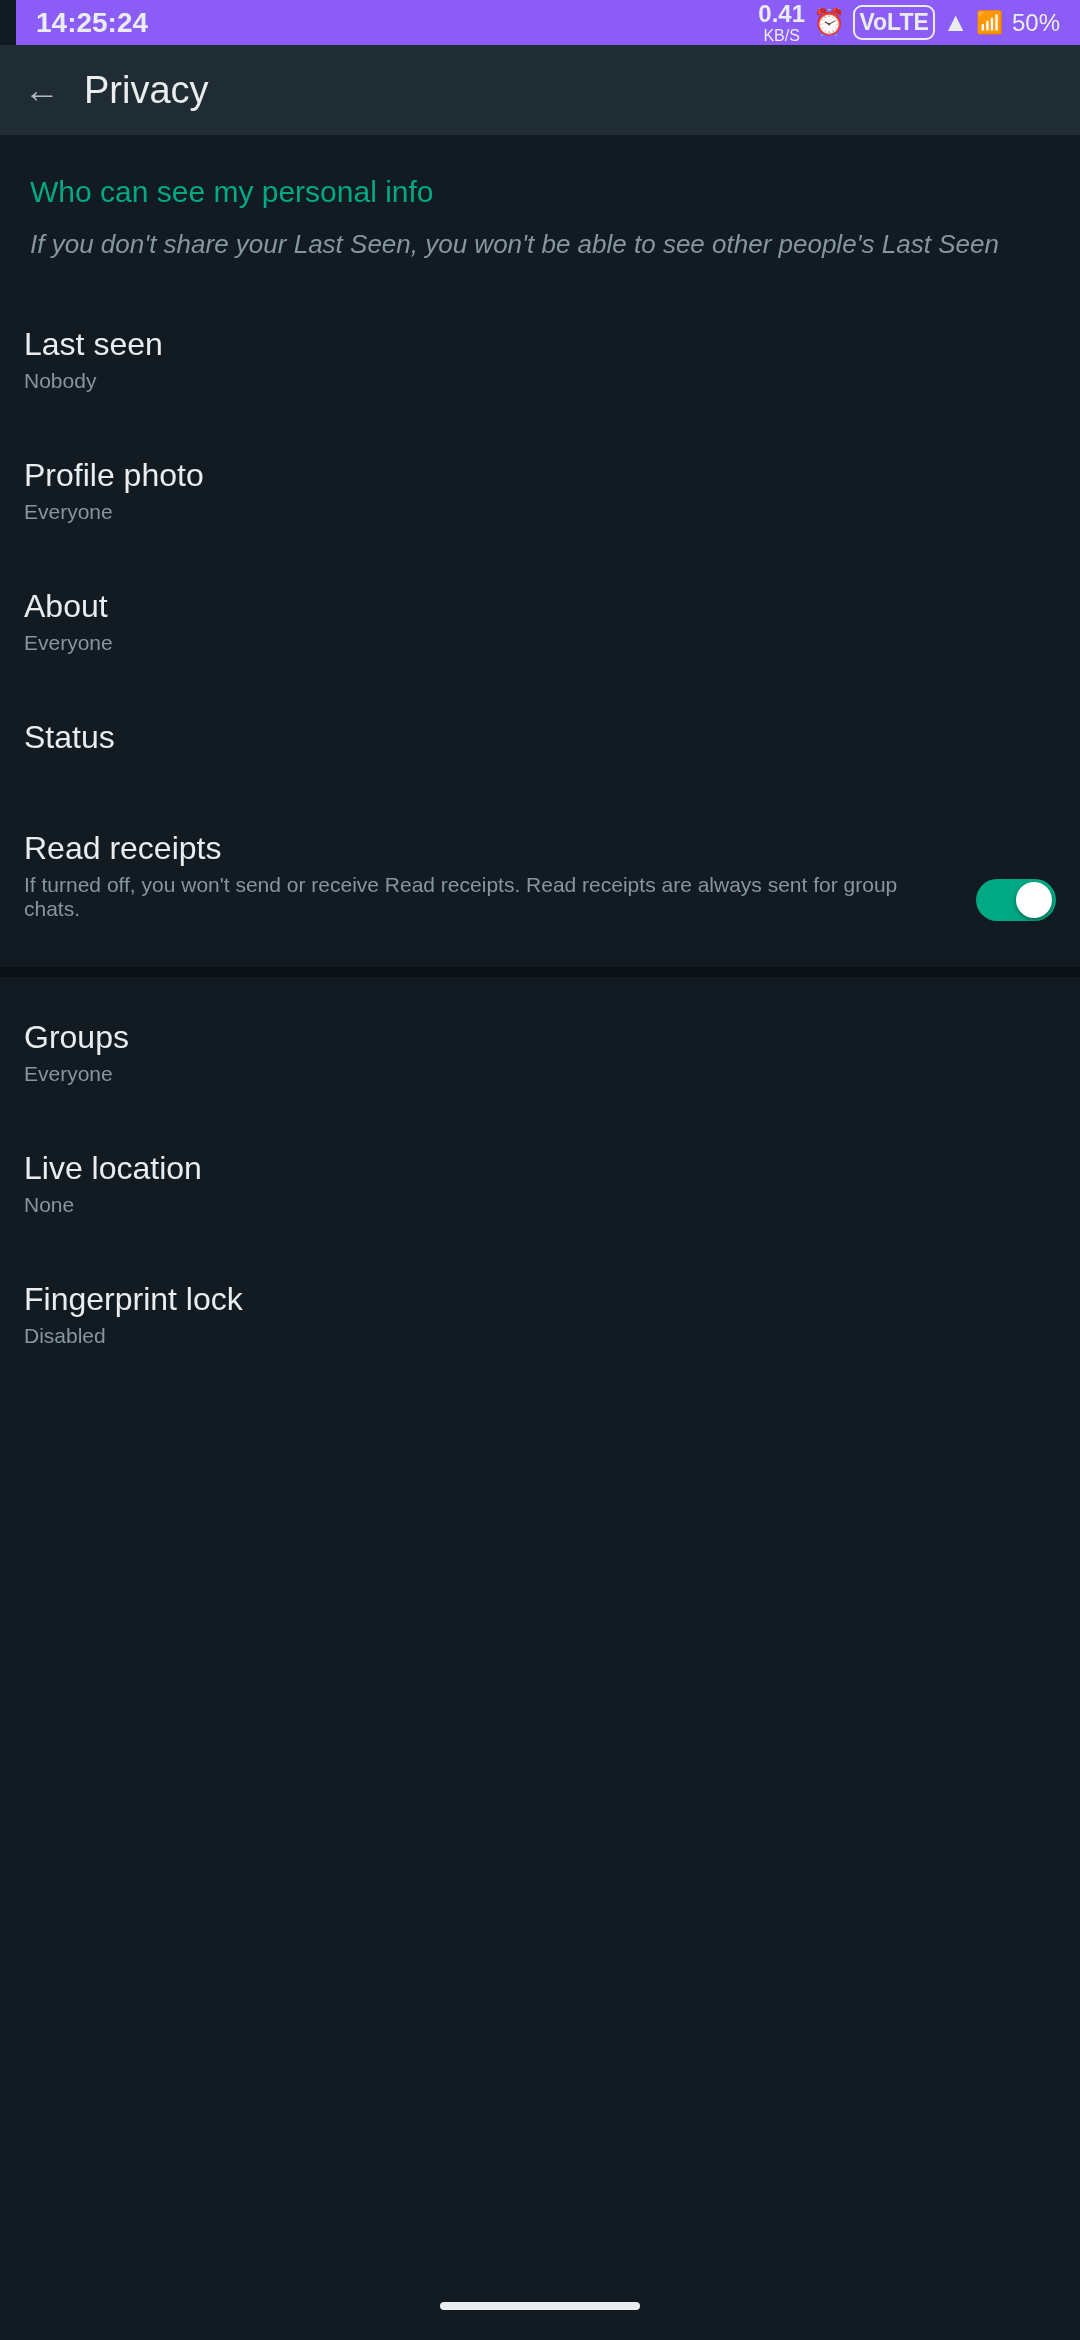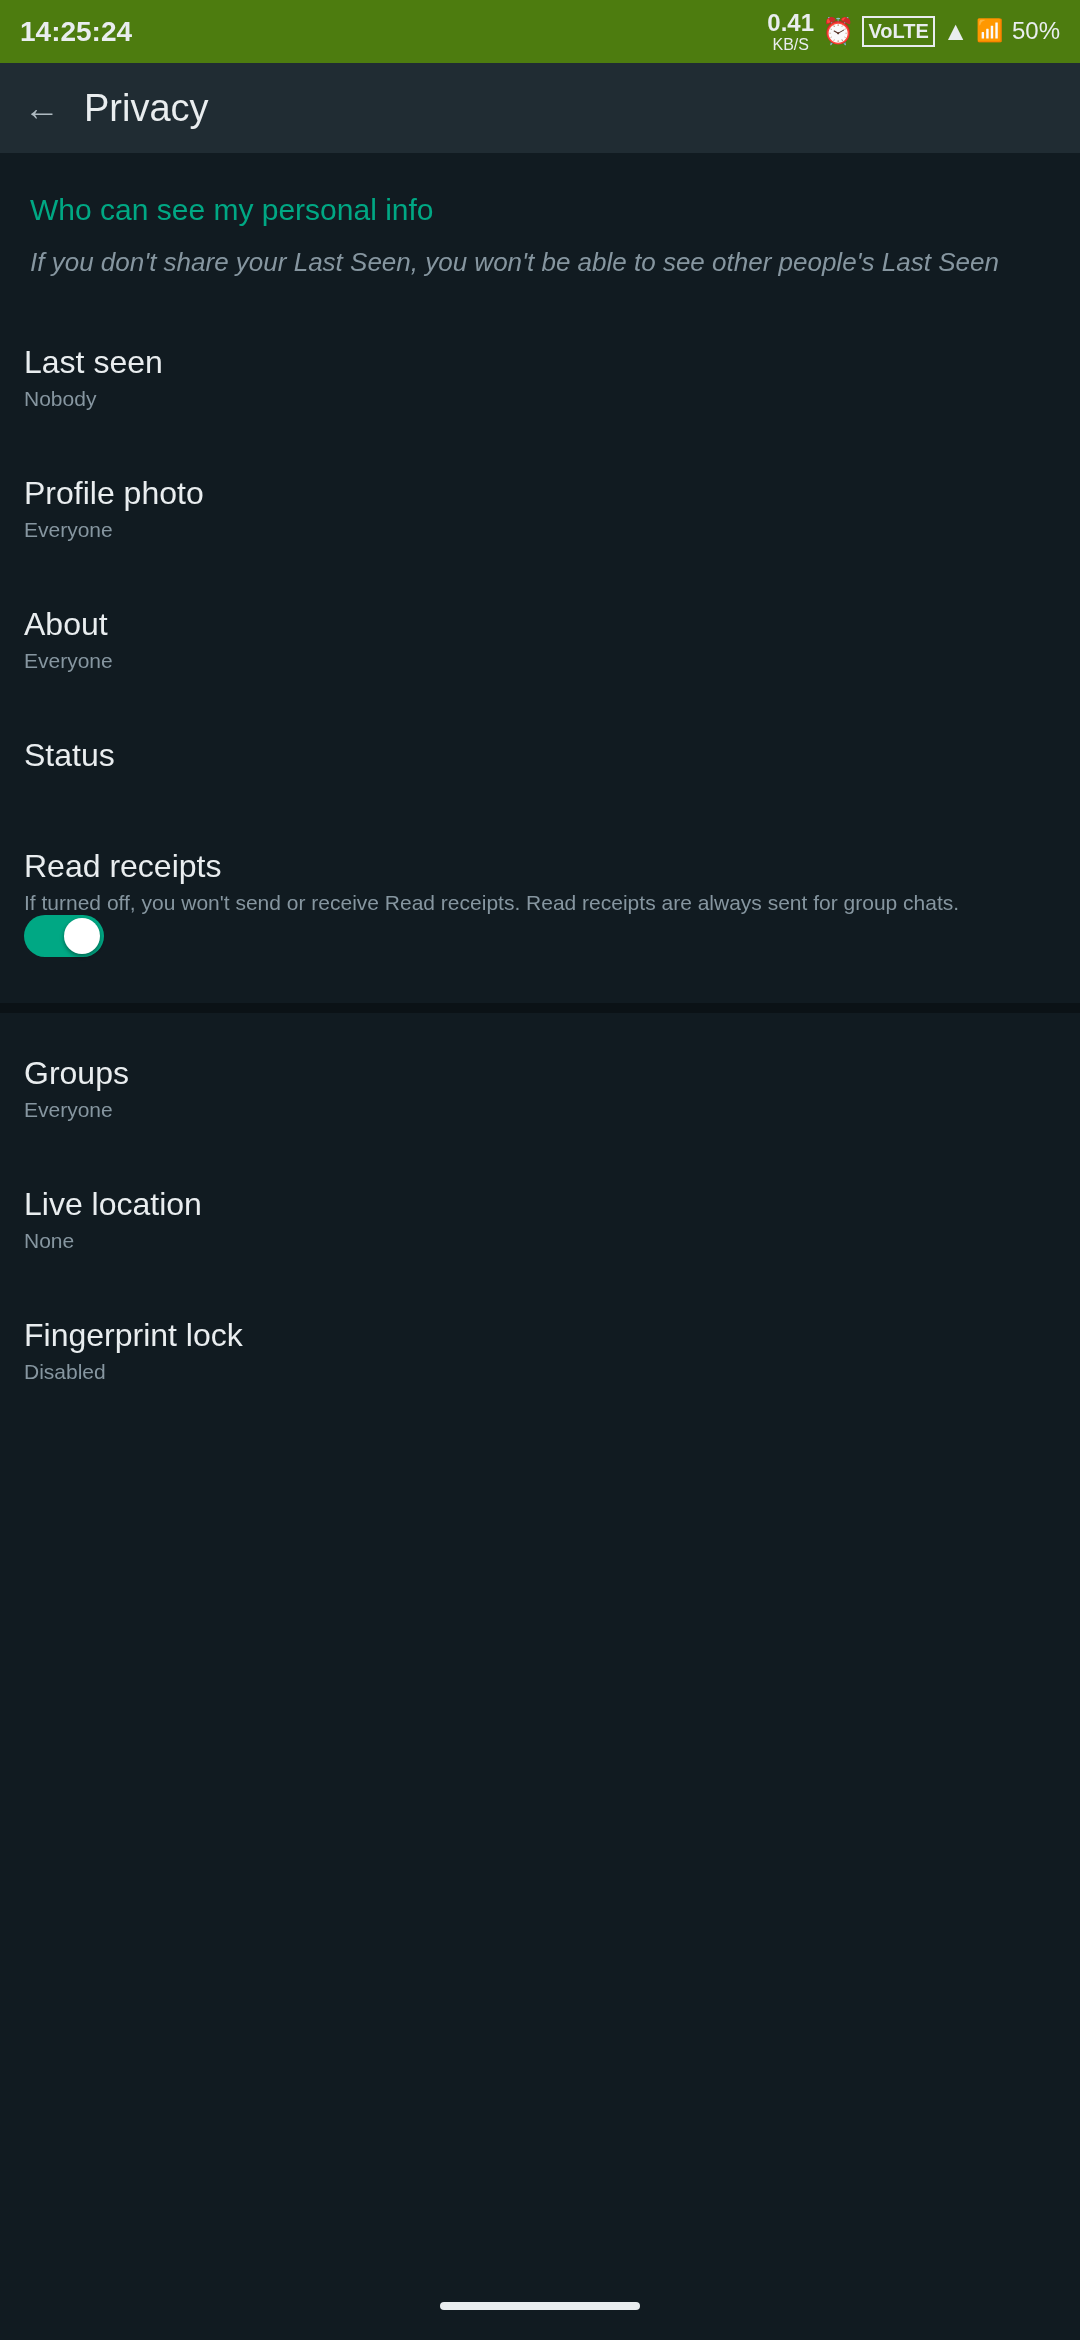--- a/index.html
+++ b/index.html
@@ -19,22 +19,23 @@
       min-height: 2340px;
       position: relative;
     }
 
     
     .status-bar {
       display: flex;
       justify-content: space-between;
       align-items: center;
       padding: 8px 20px;
-      height: 63px;
-      background-color: #4d7c0f;
+      height: 45px;
+      background-color: #8b5cf6;
+      margin-left: 16px;
     }
 
     .status-time {
       font-size: 28px;
       font-weight: 600;
       color: #e9edef;
     }
 
     .status-icons {
       display: flex;
@@ -194,21 +195,21 @@
 <div class="status-bar">
   <span class="status-time">14:25:24</span>
   <div class="status-icons">
     <div class="speed-indicator">
       <div class="speed-val">0.41</div>
       <div style="font-size:16px;">KB/S</div>
     </div>
 
     <span style="font-size:26px;">⏰</span>
 
-    <span style="font-size:20px; border:2px solid #e9edef; padding:2px 4px; border-radius:0; font-weight:bold;">VoLTE</span>
+    <span style="font-size:23px; border:2px solid #e9edef; padding:2px 4px; border-radius:9px; font-weight:bold;">VoLTE</span>
 
     <span style="font-size:26px;">▲</span>
 
     <span style="font-size:22px;">📶</span>
 
     <span class="battery">50%</span>
   </div>
 </div>
 
 <div class="app-bar">
@@ -245,21 +246,21 @@
         <div class="settings-item-subtitle">Everyone</div>
       </div>
     </div>
 
     <div class="settings-item">
       <div class="settings-item-text">
         <div class="settings-item-title">Status</div>
       </div>
     </div>
 
-    <div class="settings-item" style="align-items: flex-start; padding-top: 36px; padding-bottom: 36px; flex-direction: column;">
+    <div class="settings-item" style="align-items: flex-end; padding-top: 36px; padding-bottom: 36px;">
       <div class="settings-item-text" style="padding-right: 20px;">
         <div class="settings-item-title">Read receipts</div>
         <div class="settings-item-subtitle">If turned off, you won't send or receive Read receipts. Read receipts are always sent for group chats.</div>
       </div>
       <div class="toggle-container">
         <div class="toggle">
           <div class="toggle-knob"></div>
         </div>
       </div>
     </div>

